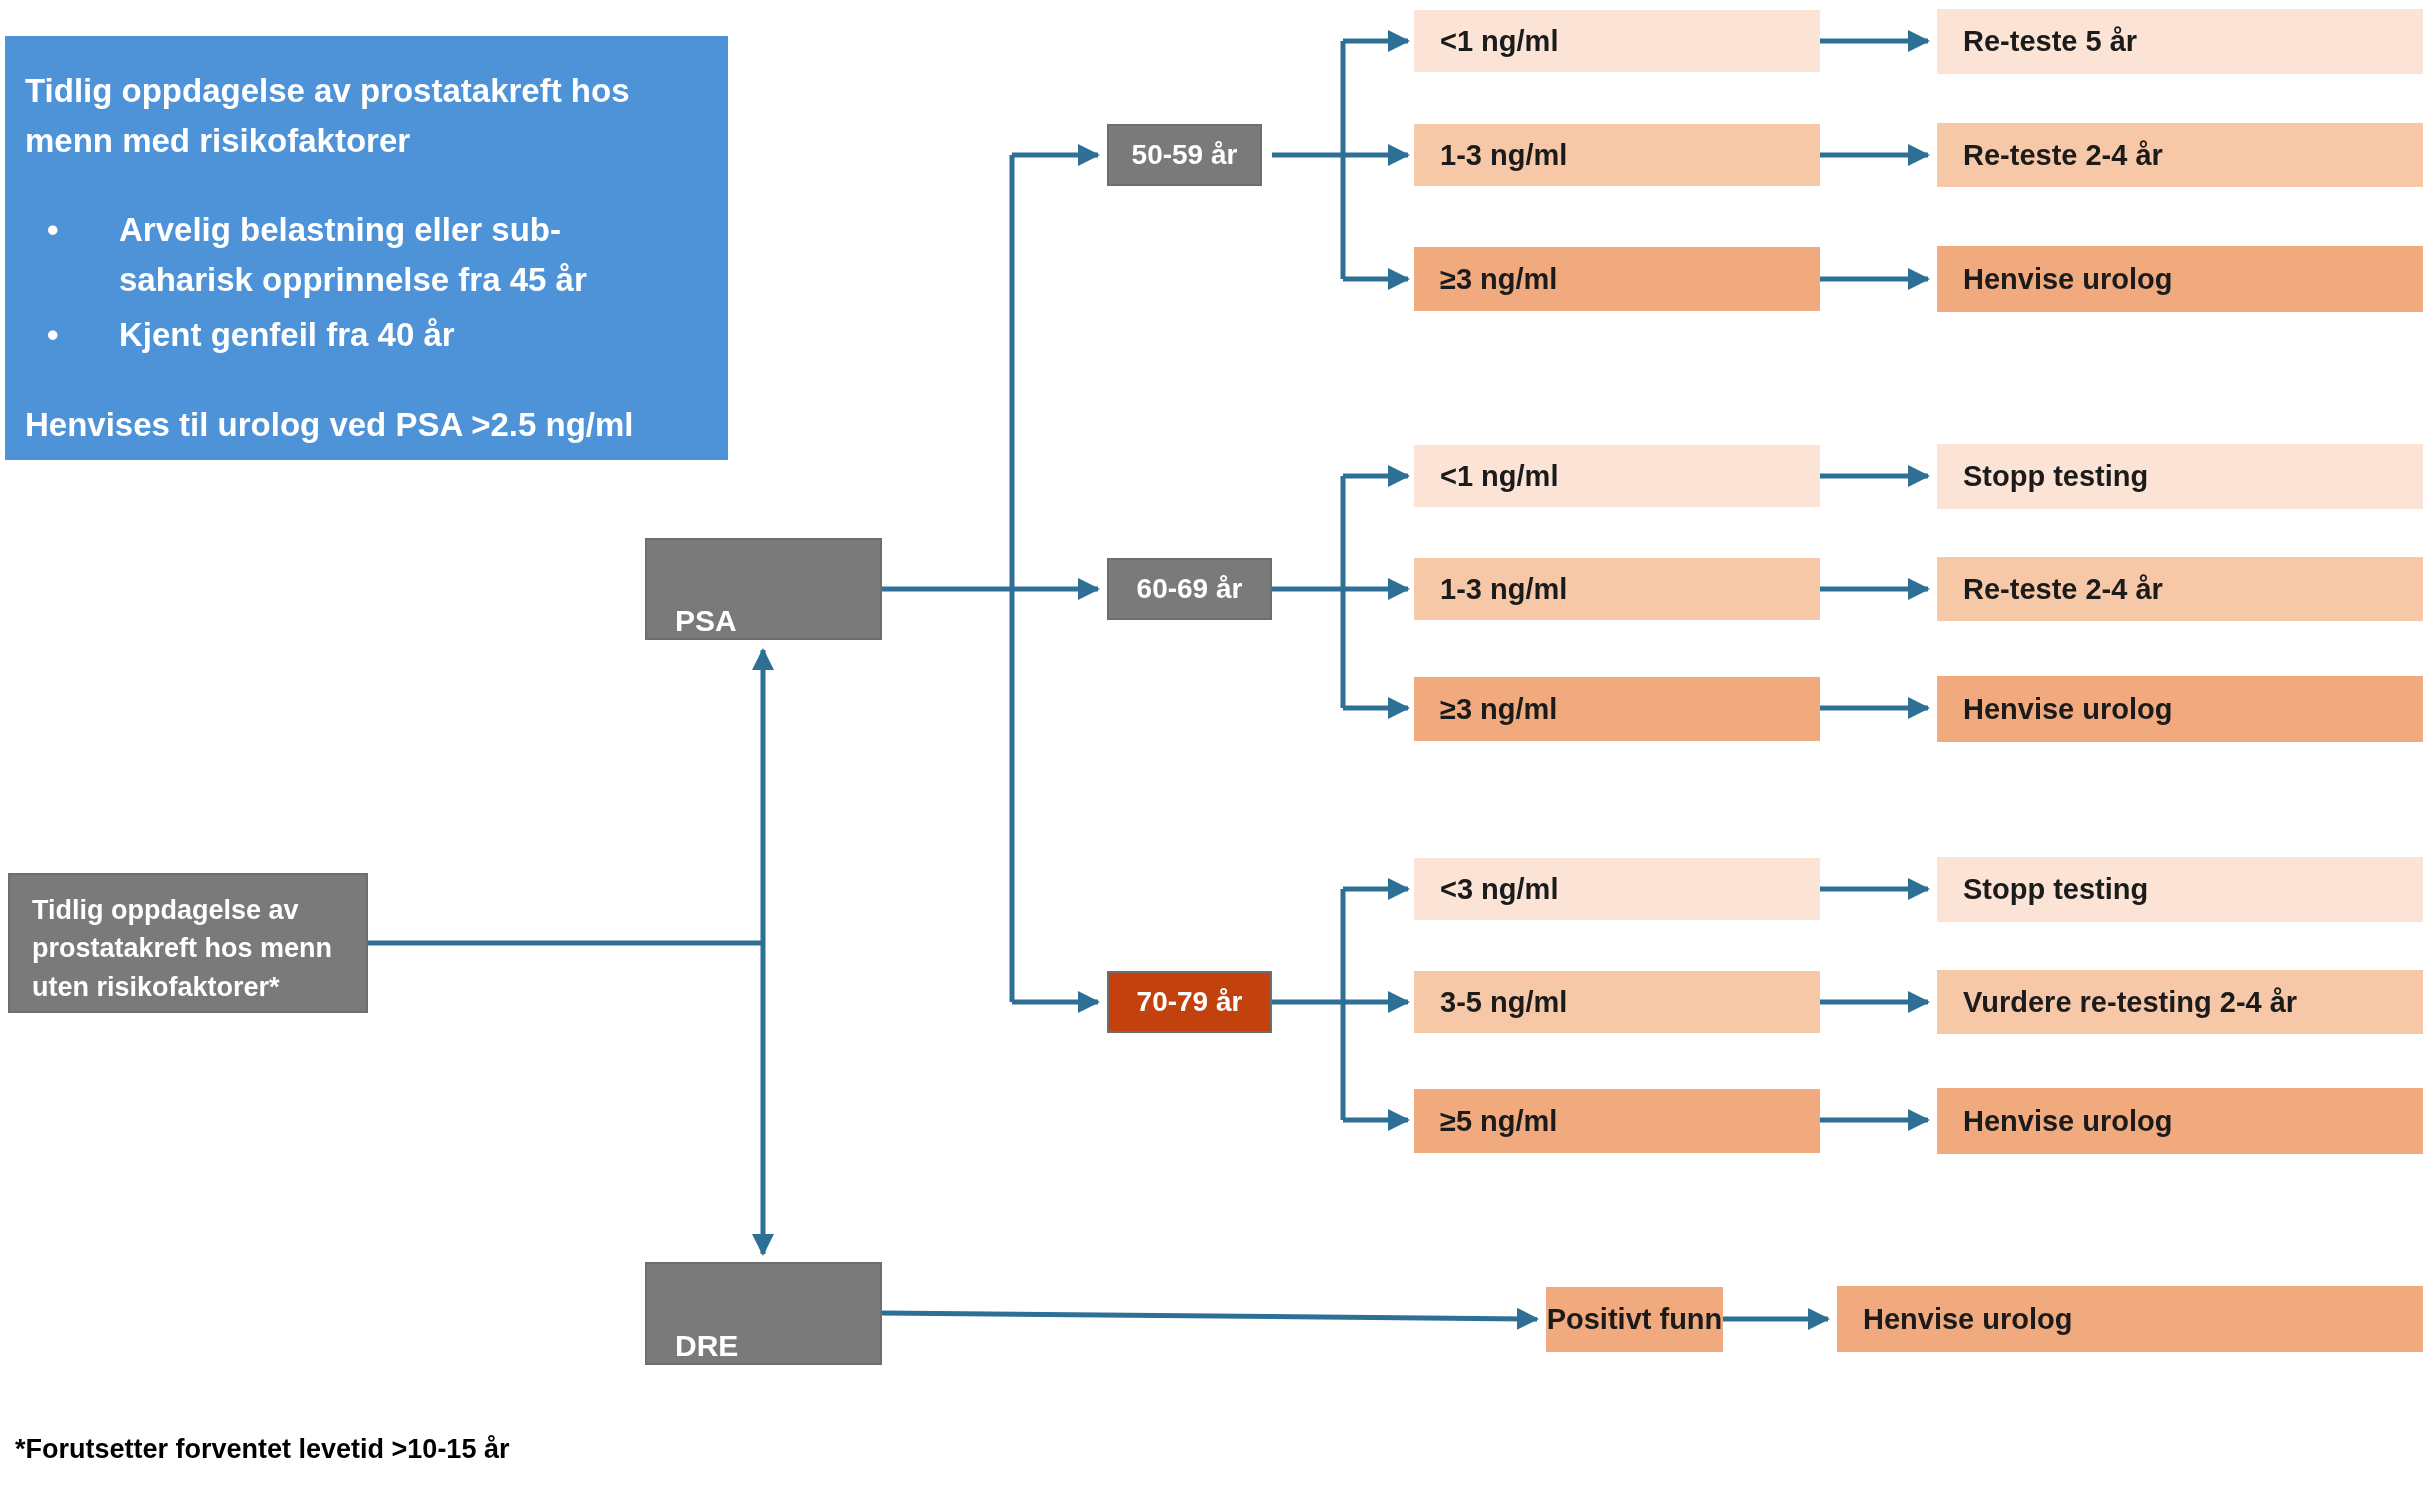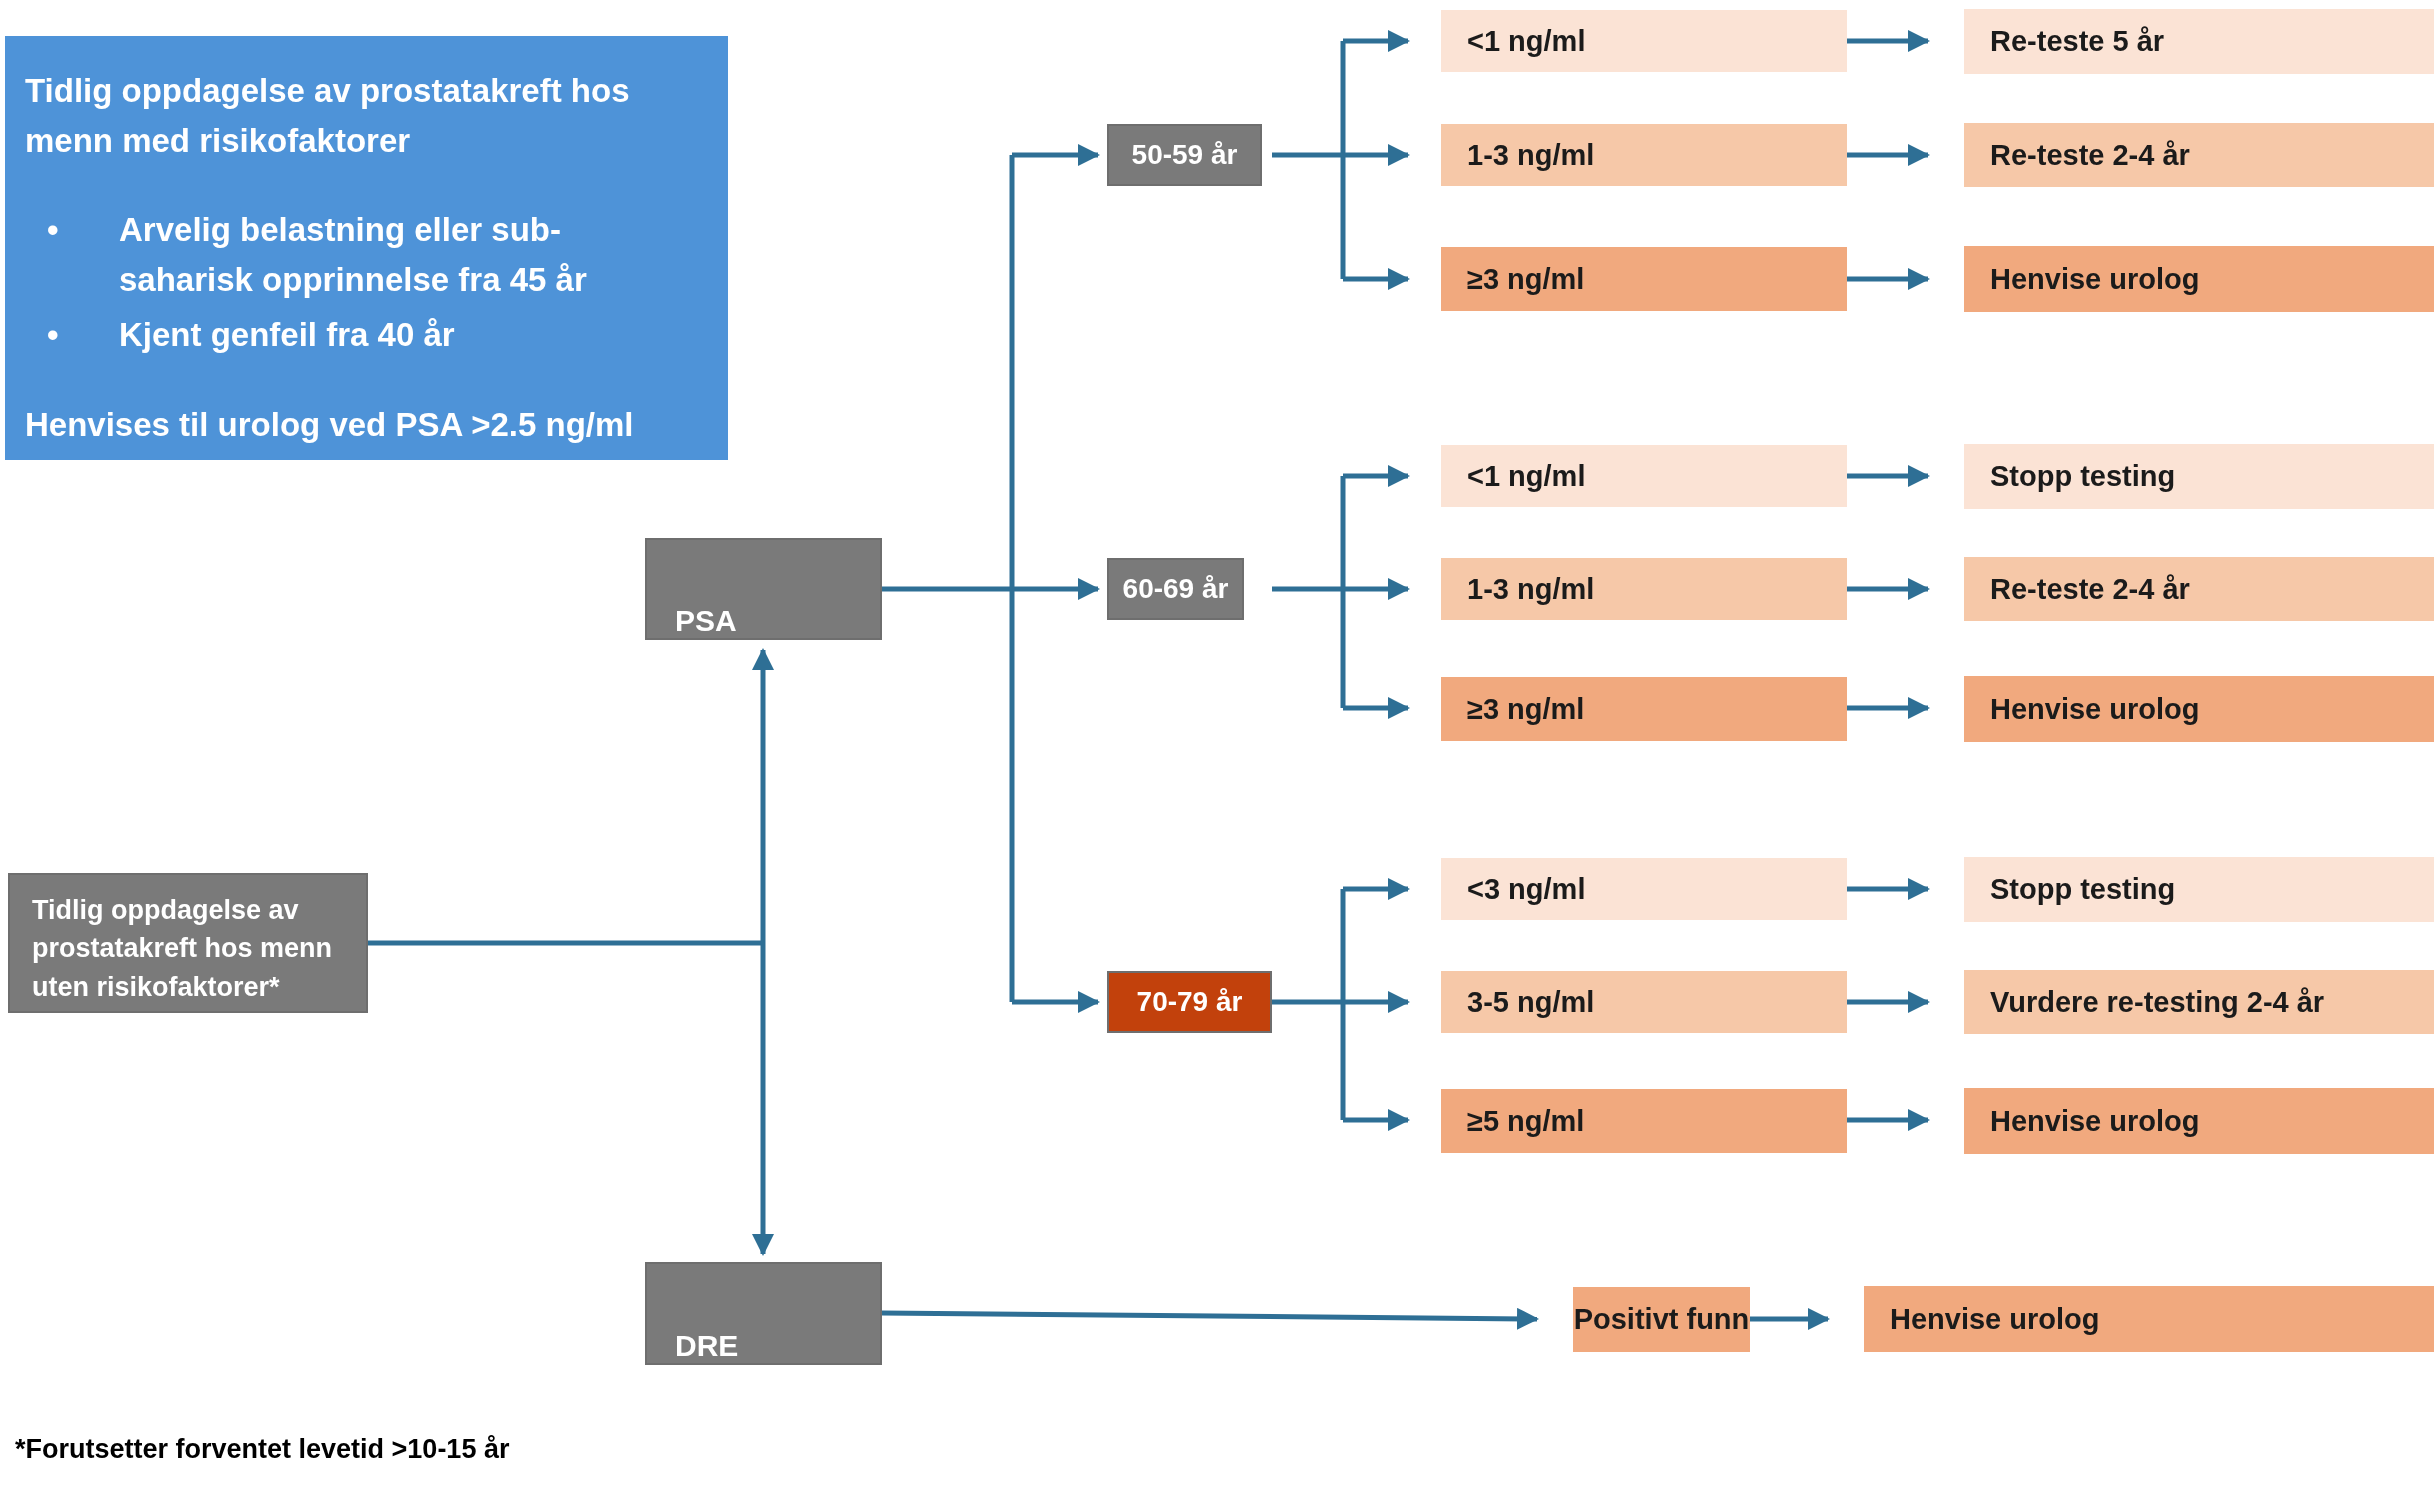--- a/index.html
+++ b/index.html
@@ -4,21 +4,21 @@
 <style>
   html,body{margin:0;padding:0;background:#ffffff;}
   #stage{
     position:relative;width:2434px;height:1488px;background:#ffffff;overflow:hidden;
     font-family:"Liberation Sans",sans-serif;
   }
   .abs{position:absolute;box-sizing:border-box;}
   .chip{
     display:flex;align-items:center;
     font-weight:700;font-size:29px;color:#1b1b1b;
-    padding-left:26px;white-space:nowrap;margin-left:27px;
+    padding-left:26px;white-space:nowrap;
   }
   .chip.centered{justify-content:center;padding-left:0;}
   .graybox{
     color:#ffffff;font-weight:700;border:2px solid #6e6e6e;
     display:flex;
   }
   .agebox{
     display:flex;align-items:center;justify-content:center;
     color:#ffffff;font-weight:700;font-size:28px;white-space:nowrap;
     border:2px solid #6e6e6e;
@@ -111,21 +111,21 @@
   <div class="abs graybox testlabel" style="left: 645px; top: 538px; width: 237px; height: 102px; background: rgb(122, 122, 122);">
     <span>PSA</span>
   </div>
   <div class="abs graybox testlabel" style="left: 645px; top: 1262px; width: 237px; height: 103px; background: rgb(122, 122, 122);">
     <span>DRE</span>
   </div>
 
   <div class="abs agebox" style="left: 1107px; top: 124px; width: 155px; height: 62px; background: rgb(122, 122, 122);">
     <span>50-59 år</span>
   </div>
-  <div class="abs agebox" style="left: 1107px; top: 558px; width: 137px; height: 62px; background: rgb(122, 122, 122);">
+  <div class="abs agebox" style="left: 1107px; top: 558px; width: 165px; height: 62px; background: rgb(122, 122, 122);">
     <span>60-69 år</span>
   </div>
   <div class="abs agebox" style="left: 1107px; top: 971px; width: 165px; height: 62px; background: #c2410c;">
     <span>70-79 år</span>
   </div>
 
   <div class="abs chip" style="left: 1414px; top: 10px; width: 406px; height: 62px; background: rgb(251, 227, 213);">
     <span>&lt;1 ng/ml</span>
     </div>
   <div class="abs chip" style="left: 1937px; top: 9px; width: 486px; height: 65px; background: rgb(251, 227, 213);">

